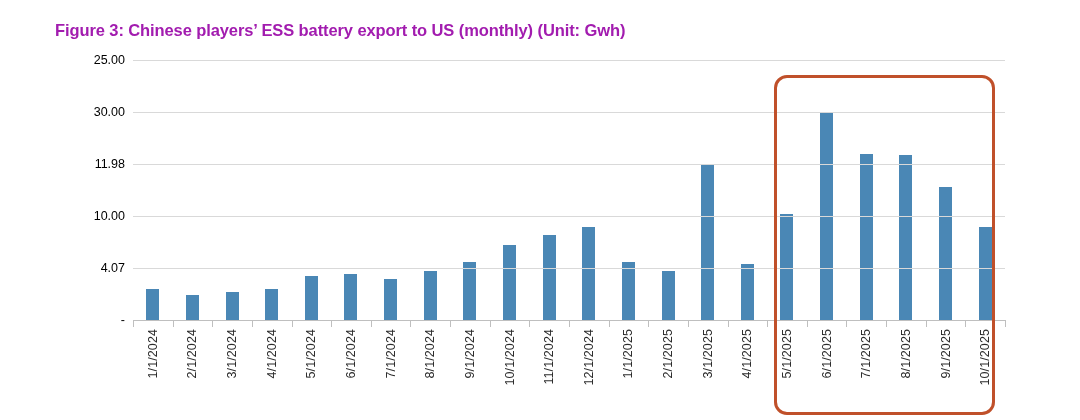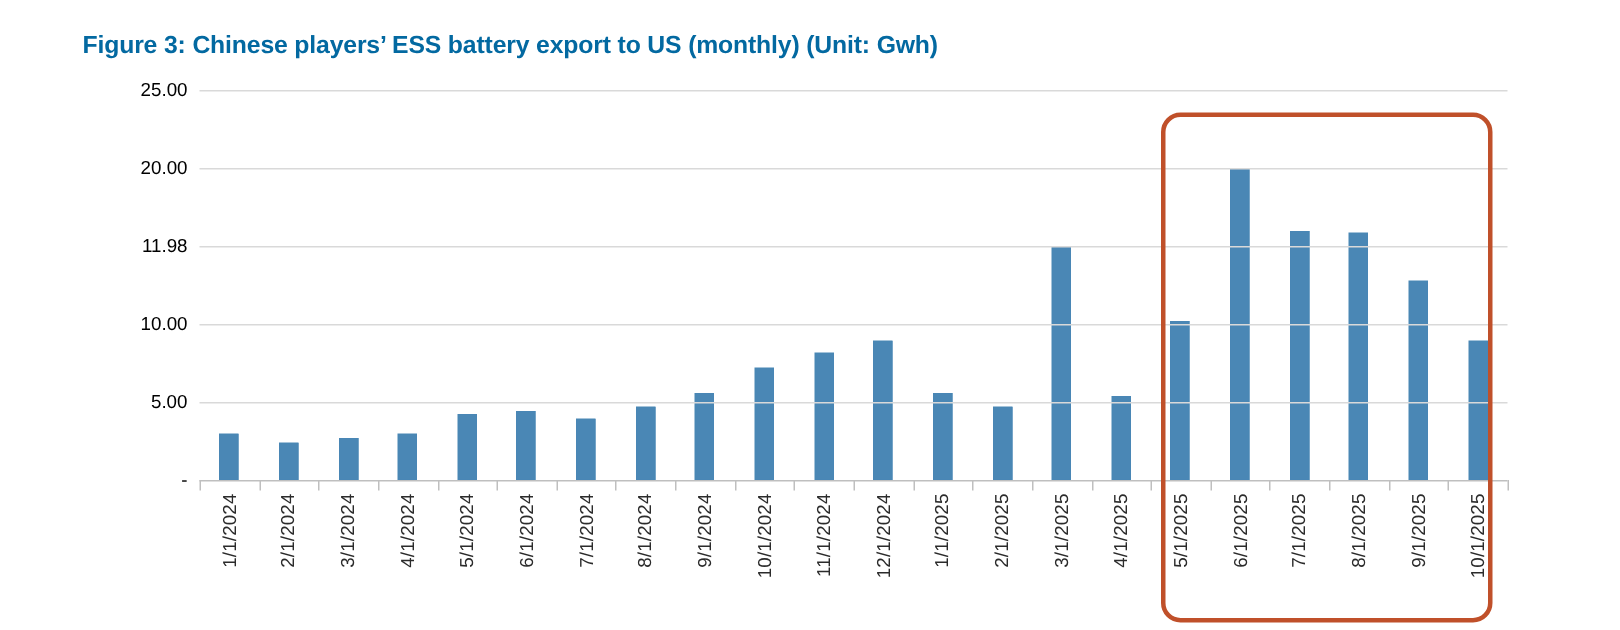--- a/index.html
+++ b/index.html
@@ -82,28 +82,28 @@
     border-radius:13px;
     box-sizing:border-box;
     pointer-events:none;
   }
 </style>
 </head>
 <body>
 
 <div id="fig">
 
-  <div class="chart-title" style="color: #0369a1;">Figure 3: Chinese players’ ESS battery export to US (monthly) (Unit: Gwh)</div>
+  <div class="chart-title" style="color: #a21caf;">Figure 3: Chinese players’ ESS battery export to US (monthly) (Unit: Gwh)</div>
 
   <div class="yaxis">
       <div class="ytick" style="top: 0px;">25.00</div>
-      <div class="ytick" style="top: 52px;">20.00</div>
+      <div class="ytick" style="top: 52px;">30.00</div>
       <div class="ytick" style="top: 104px;">11.98</div>
       <div class="ytick" style="top: 156px;">10.00</div>
-      <div class="ytick" style="top: 208px;">5.00</div>
+      <div class="ytick" style="top: 208px;">4.07</div>
       <div class="ytick" style="top: 260px;">-</div>
     </div>
 
   <div class="plot">
     <div class="bars">
         <div class="barslot" style="left: 0px; width: 39.6364px;">
           <div class="bar" title="1/1/2024: 3.00 Gwh" style="height: 31.2px; background: rgb(74, 135, 181);"></div>
         </div>
         <div class="barslot" style="left: 39.6364px; width: 39.6364px;">
           <div class="bar" title="2/1/2024: 2.40 Gwh" style="height: 24.96px; background: rgb(74, 135, 181);"></div>

